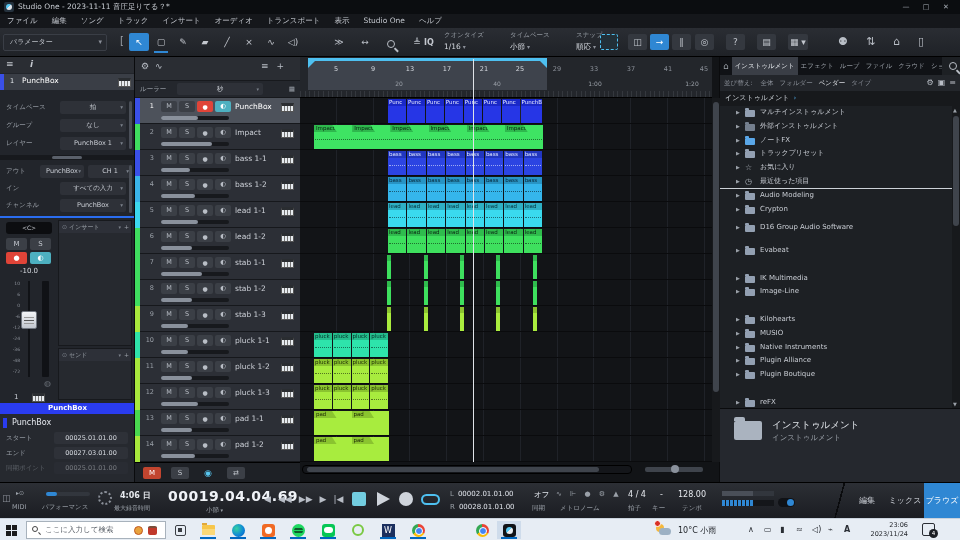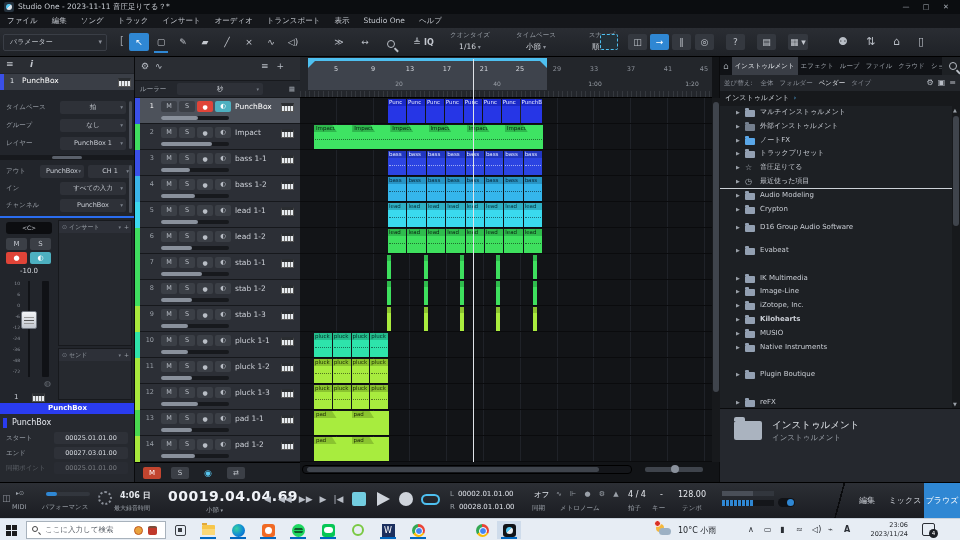--- a/index.html
+++ b/index.html
@@ -22,21 +22,21 @@
   #tools{position:absolute;left:129px;top:5px;display:flex;gap:2px;}
   .toolbtn{width:20px;height:18px;border-radius:2px;font-size:9px;color:#c3c7ce;text-align:center;line-height:18px;position:relative;}
   .toolbtn.sel{background:#2f87d3;color:#fff;}
   .toolbtn.ul:after{content:"";position:absolute;left:3px;right:3px;bottom:-2px;height:2px;background:#2f87d3;}
   #mid-icons{position:absolute;left:330px;top:5px;display:flex;gap:8px;}
   .midicon{width:18px;height:18px;font-size:9px;color:#b9bec6;text-align:center;line-height:18px;}
   .search-glyph{display:inline-block;width:8px;height:8px;border:1.5px solid #b9bec6;border-radius:50%;position:relative;top:3px;}
   .search-glyph:after{content:"";position:absolute;width:5px;height:1.5px;background:#b9bec6;transform:rotate(45deg);left:6px;top:8px;}
   #iq-label{position:absolute;left:424px;top:10px;font-size:8px;font-weight:bold;color:#c3c7ce;}
   #tb-drops{position:absolute;left:444px;top:3px;display:flex;gap:14px;}
-  .tbdrop{width:52px;text-align:center;}
+  .tbdrop{width:52px;}
   .tbdrop .l{font-size:6.5px;color:#9aa0a8;display:block;}
   .tbdrop .v{font-size:7.5px;color:#d6dae0;display:block;margin-top:2px;}
   .tbdrop .v:after{content:" ▾";color:#8b9099;font-size:6px;}
   #snap-toggle{position:absolute;left:600px;top:6px;width:18px;height:16px;background:#223038;border:1px dashed #4ec0f0;border-radius:2px;}
   #view-btns{position:absolute;left:628px;top:6px;display:flex;gap:3px;}
   .viewbtn{width:19px;height:16px;background:#34383f;border-radius:2px;font-size:9px;color:#c3c7ce;text-align:center;line-height:16px;}
   .viewbtn.sel{background:#2f87d3;color:#fff;}
   #single-btns{position:absolute;left:695px;top:6px;display:flex;gap:12px;}
   .sbtn{min-width:19px;height:16px;background:#34383f;border-radius:2px;font-size:9px;color:#c3c7ce;text-align:center;line-height:16px;padding:0 2px;}
   #right-icons{position:absolute;left:838px;top:5px;display:flex;gap:18px;}
@@ -971,21 +971,21 @@
             <span class="txt">ノートFX</span>
           </div>
           <div class="tree-item" style="top: 41.4px;">
             <span class="arr">▶</span>
             <span class="fold "></span>
             <span class="txt">トラックプリセット</span>
           </div>
           <div class="tree-item" style="top: 55.2px;">
             <span class="arr">▶</span>
             <span class="gly">☆</span>
-            <span class="txt">音圧足りてる</span>
+            <span class="txt">お気に入り</span>
           </div>
           <div class="tree-item divd" style="top: 69px;">
             <span class="arr">▶</span>
             <span class="gly">◷</span>
             <span class="txt">最近使った項目</span>
           </div>
           <div class="tree-item" style="top: 82.8px;">
             <span class="arr">▶</span>
             <span class="fold "></span>
             <span class="txt">Audio Modeling</span>
@@ -1008,39 +1008,39 @@
           <div class="tree-item" style="top: 165.6px;">
             <span class="arr">▶</span>
             <span class="fold "></span>
             <span class="txt">IK Multimedia</span>
           </div>
           <div class="tree-item" style="top: 179.4px;">
             <span class="arr">▶</span>
             <span class="fold "></span>
             <span class="txt">Image-Line</span>
           </div>
-          <div class="tree-item" style="top: 193.2px;">
-            <span class="arr">▶</span>
-            <span class="fold "></span>
-            <span class="txt">iZotope, Inc.</span>
-          </div>
-          <div class="tree-item" style="top: 207px; font-weight: bold;">
+          <div class="tree-item" style="top: 207px;">
             <span class="arr">▶</span>
             <span class="fold "></span>
             <span class="txt">Kilohearts</span>
           </div>
           <div class="tree-item" style="top: 220.8px;">
             <span class="arr">▶</span>
             <span class="fold "></span>
             <span class="txt">MUSIO</span>
           </div>
           <div class="tree-item" style="top: 234.6px;">
             <span class="arr">▶</span>
             <span class="fold "></span>
             <span class="txt">Native Instruments</span>
+          </div>
+          <div class="tree-item" style="top: 248.4px;">
+            <span class="arr">▶</span>
+            <span class="fold "></span>
+            <span class="txt">Plugin Alliance</span>
           </div>
           <div class="tree-item" style="top: 262.2px;">
             <span class="arr">▶</span>
             <span class="fold "></span>
             <span class="txt">Plugin Boutique</span>
           </div>
           <div class="tree-item" style="top: 289.8px;">
             <span class="arr">▶</span>
             <span class="fold "></span>
             <span class="txt">reFX</span>

